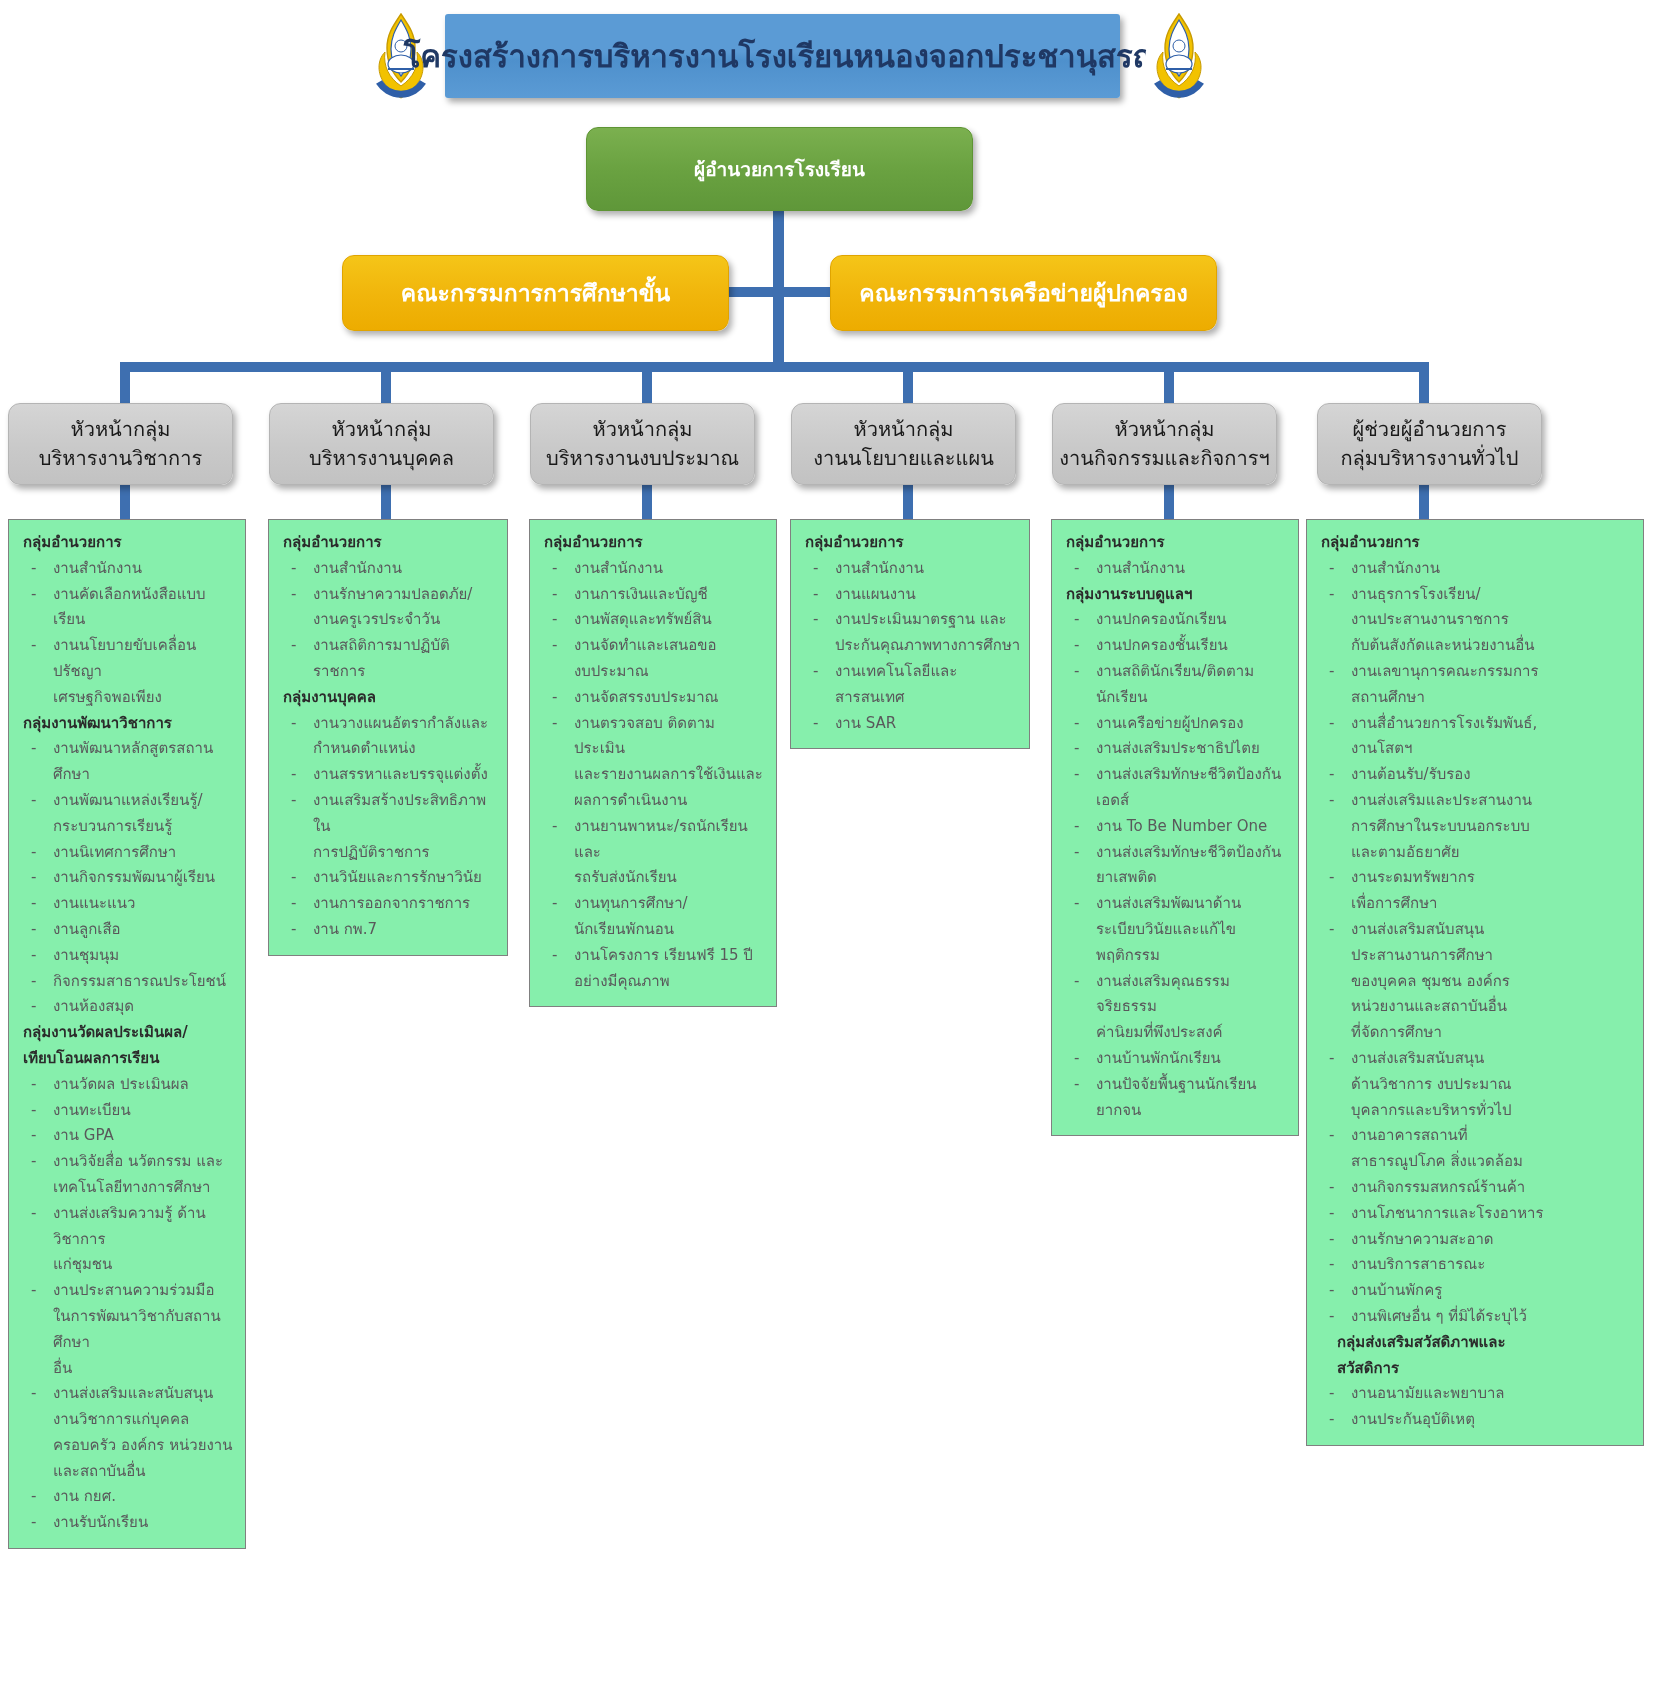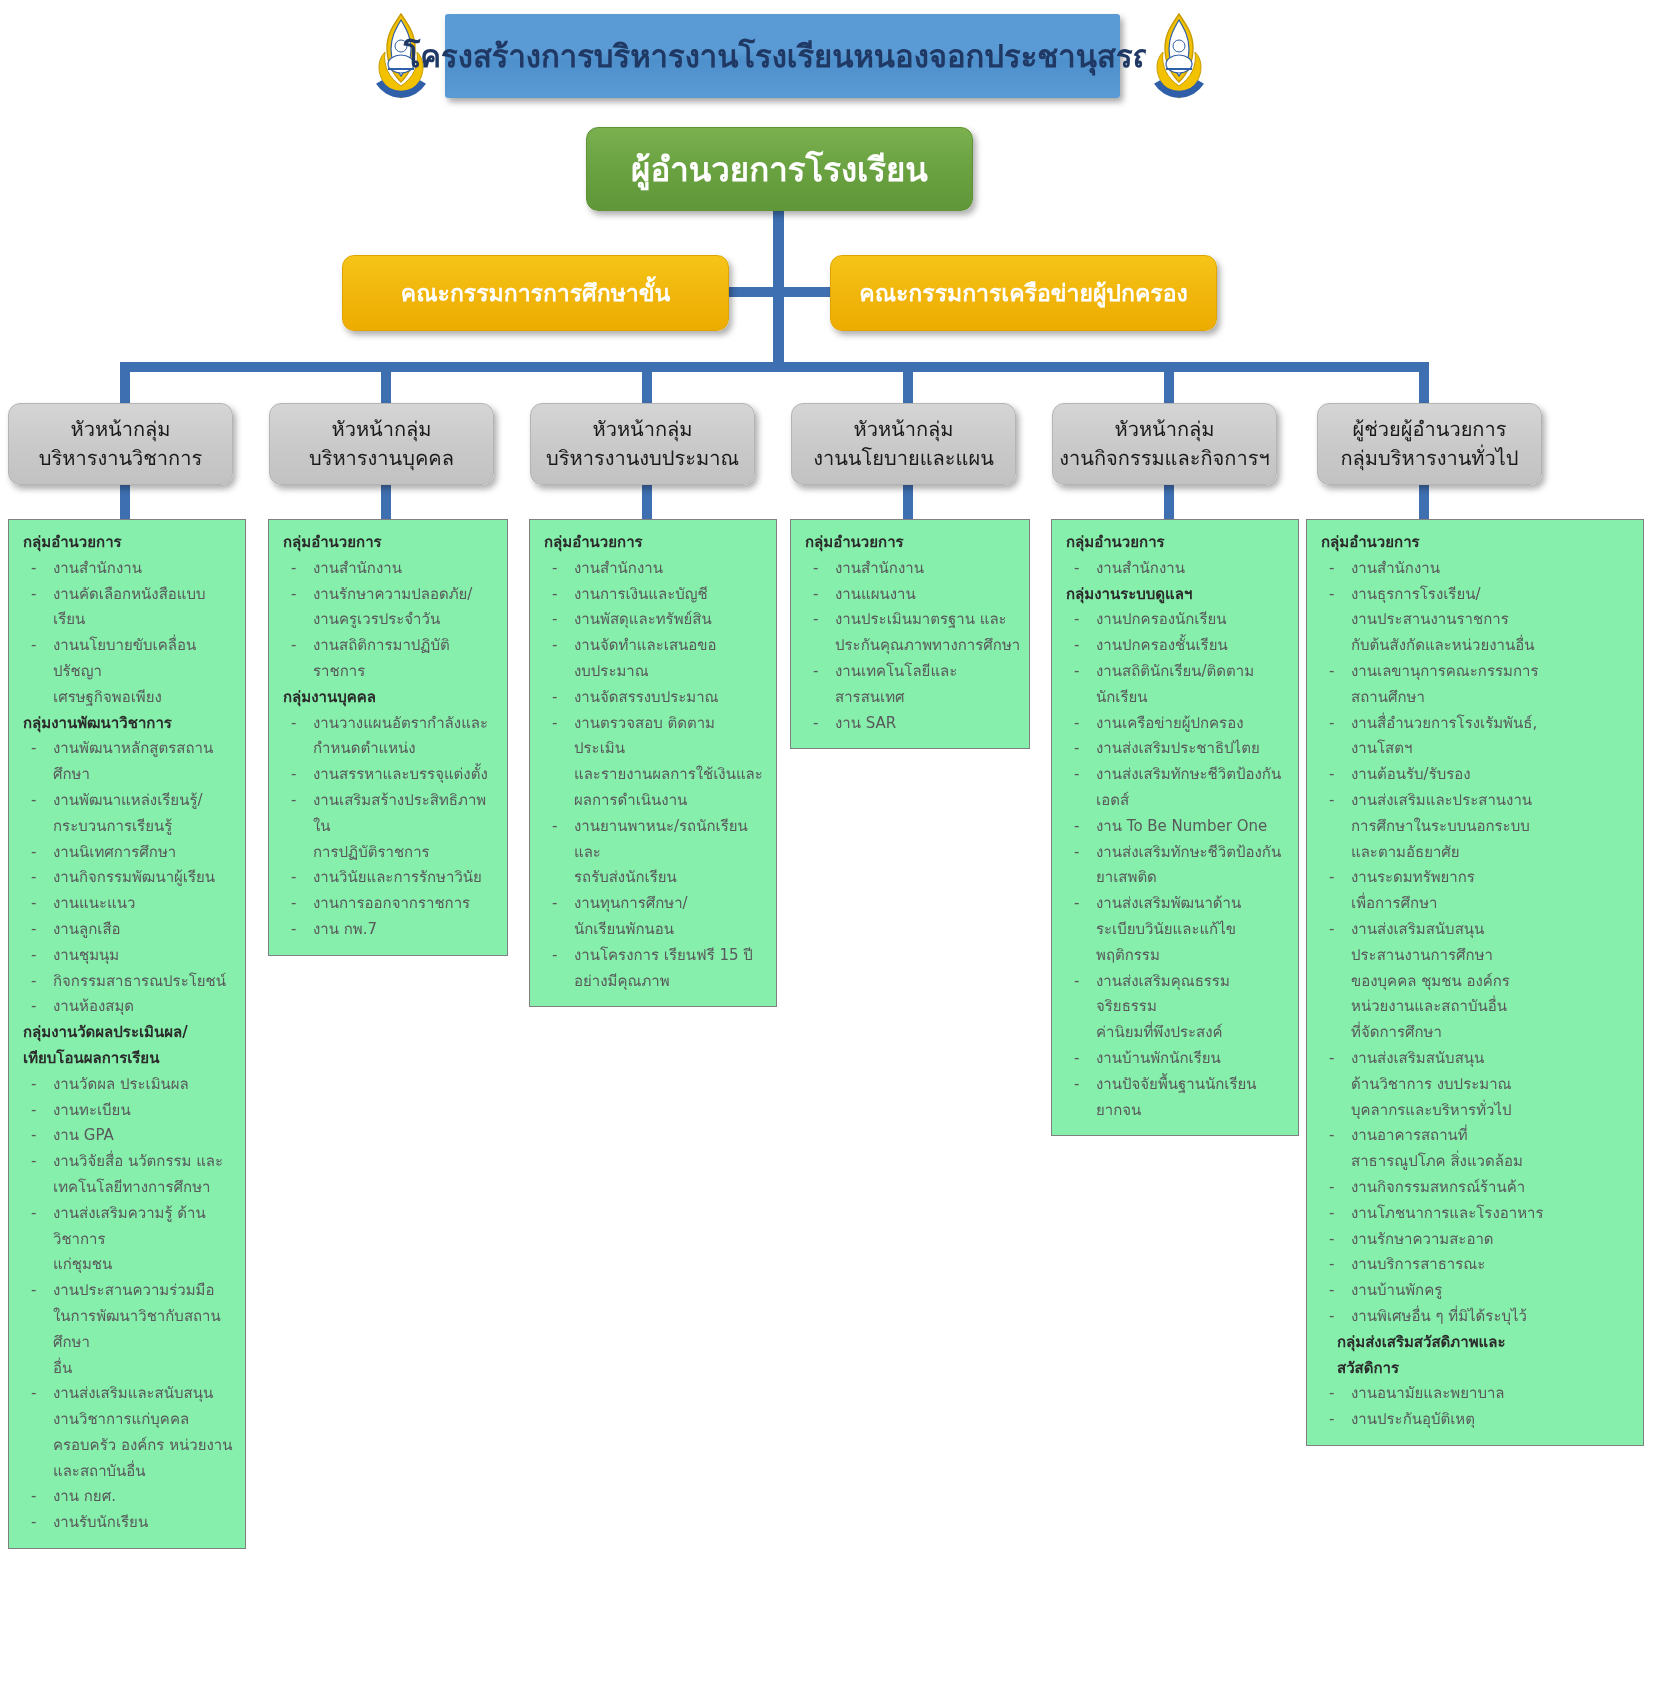--- a/index.html
+++ b/index.html
@@ -78,21 +78,21 @@
     background: linear-gradient(to bottom, #f5c518 0%, #f1b60c 50%, #edac00 100%);
     border: 1px solid #e0a400;
   }
   .rbox.grey {
     background: linear-gradient(to bottom, #d5d5d5 0%, #c9c9c9 55%, #c2c2c2 100%);
     border: 1px solid #b4b4b4;
     color: #1a1a1a;
     font-weight: normal;
   }
 
-  #director   { left: 586px; top: 127px; width: 385px; height: 82px; font-size: 33px; }
+  #director   { left: 586px; top: 127px; width: 385px; height: 82px; font-size: 19px; }
   #board-basic  { left: 342px; top: 255px; width: 385px; height: 74px; font-size: 23px; }
   #board-parent { left: 830px; top: 255px; width: 385px; height: 74px; font-size: 23px; }
 
   .head-box {
     top: 403px;
     height: 82px;
     font-size: 20px;
     line-height: 1.45;
     padding: 0 6px;
     box-sizing: border-box;

